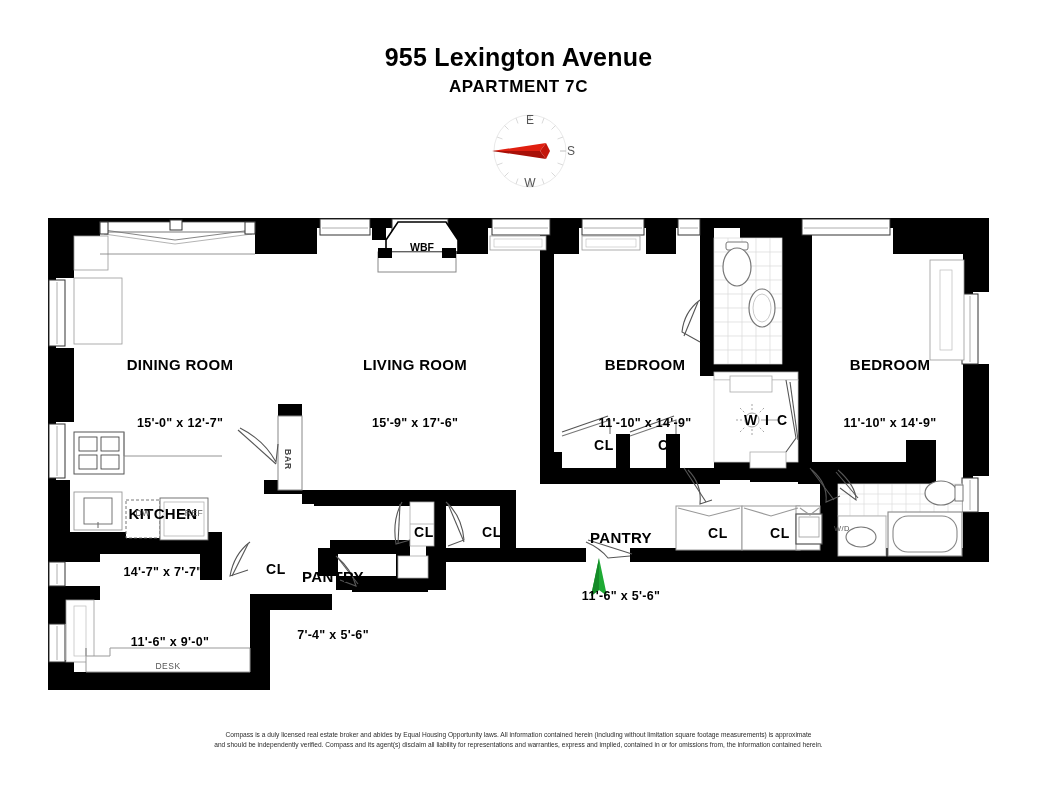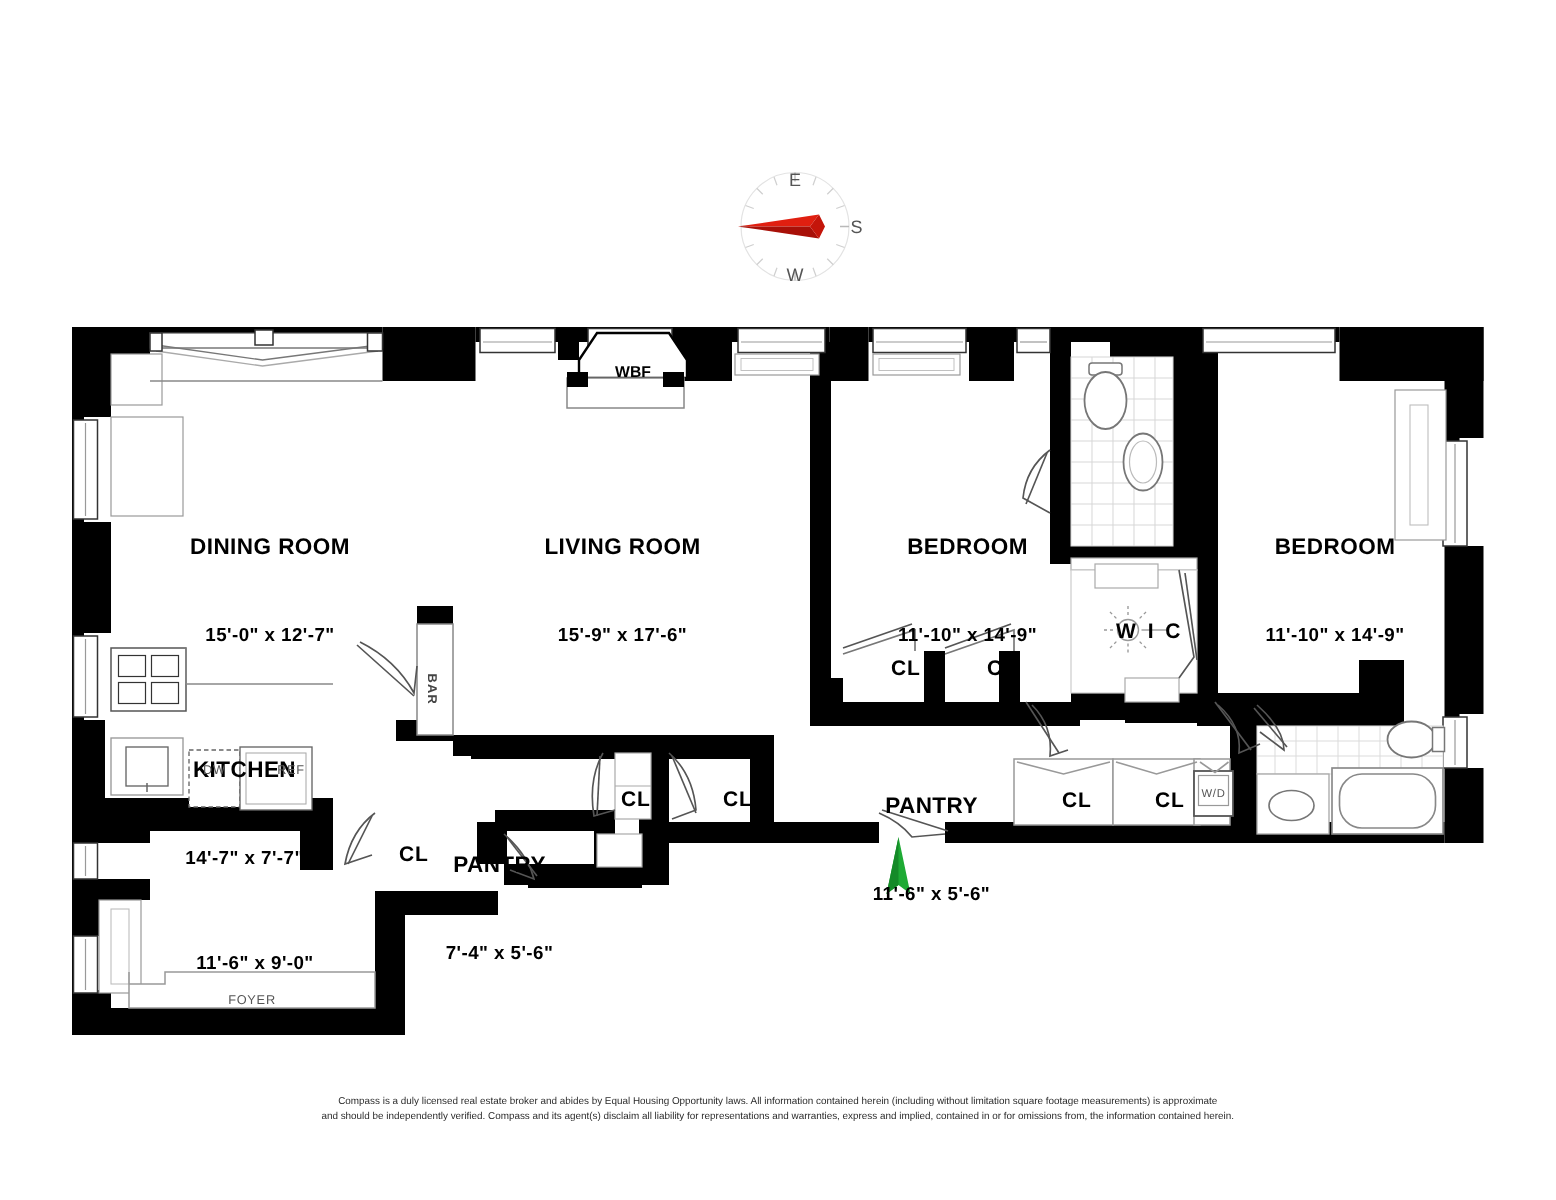--- a/index.html
+++ b/index.html
@@ -101,20 +101,22 @@
     color: #2b2b2b;
     padding: 0 90px;
     box-sizing: border-box;
   }
   #disclaimer div { white-space: normal; }
 </style>
 </head>
 <body>
 
 <div id="header">
+  <div id="building-address">955 Lexington Avenue</div>
+  <div id="apartment-number">APARTMENT 7C</div>
 </div>
 
 <div id="compass-wrap">
   <svg width="104" height="92" viewBox="0 0 104 92">
     <g>
       <circle cx="52" cy="46" r="36" fill="none" stroke="#e3e3e3" stroke-width="0.8"></circle>
       <g stroke="#b9b9b9" stroke-width="0.9">
         <line x1="52" y1="10" x2="52" y2="16"></line>
         <line x1="52" y1="76" x2="52" y2="82"></line>
         <line x1="16" y1="46" x2="22" y2="46"></line>
@@ -518,19 +520,19 @@
 <div class="tag-sm" style="left:250px; top:561px; width:36px;">CL</div>
 <div class="tag-sm" style="left:690px; top:525px; width:38px;">CL</div>
 <div class="tag-sm" style="left:752px; top:525px; width:38px;">CL</div>
 
 <div class="tag-sm" style="left:723px; top:412px; width:66px; letter-spacing:2px;">W I C</div>
 
 <div class="tag-vert" style="left:283px; top:440px; height:40px;">BAR</div>
 
 <div class="tag-xs" style="left:128px; top:508px; width:30px;">DW</div>
 <div class="tag-xs" style="left:163px; top:508px; width:62px;">REF</div>
-<div class="tag-xs" style="left:796px; top:524px; width:26px; font-size:7.5px;">W/D</div>
-<div class="tag-xs" style="left:140px; top:661px; width:56px;">FOYER</div>
+<div class="tag-xs" style="left:796px; top:524px; width:26px; font-size:7.5px;padding-left:33px;">W/D</div>
+<div class="tag-xs" style="left:140px; top:661px; width:56px;">DESK</div>
 
 <div id="disclaimer">
   <div>Compass is a duly licensed real estate broker and abides by Equal Housing Opportunity laws. All information contained herein (including without limitation square footage measurements) is approximate</div>
   <div>and should be independently verified. Compass and its agent(s) disclaim all liability for representations and warranties, express and implied, contained in or for omissions from, the information contained herein.</div>
 </div>
 
 </body></html>

